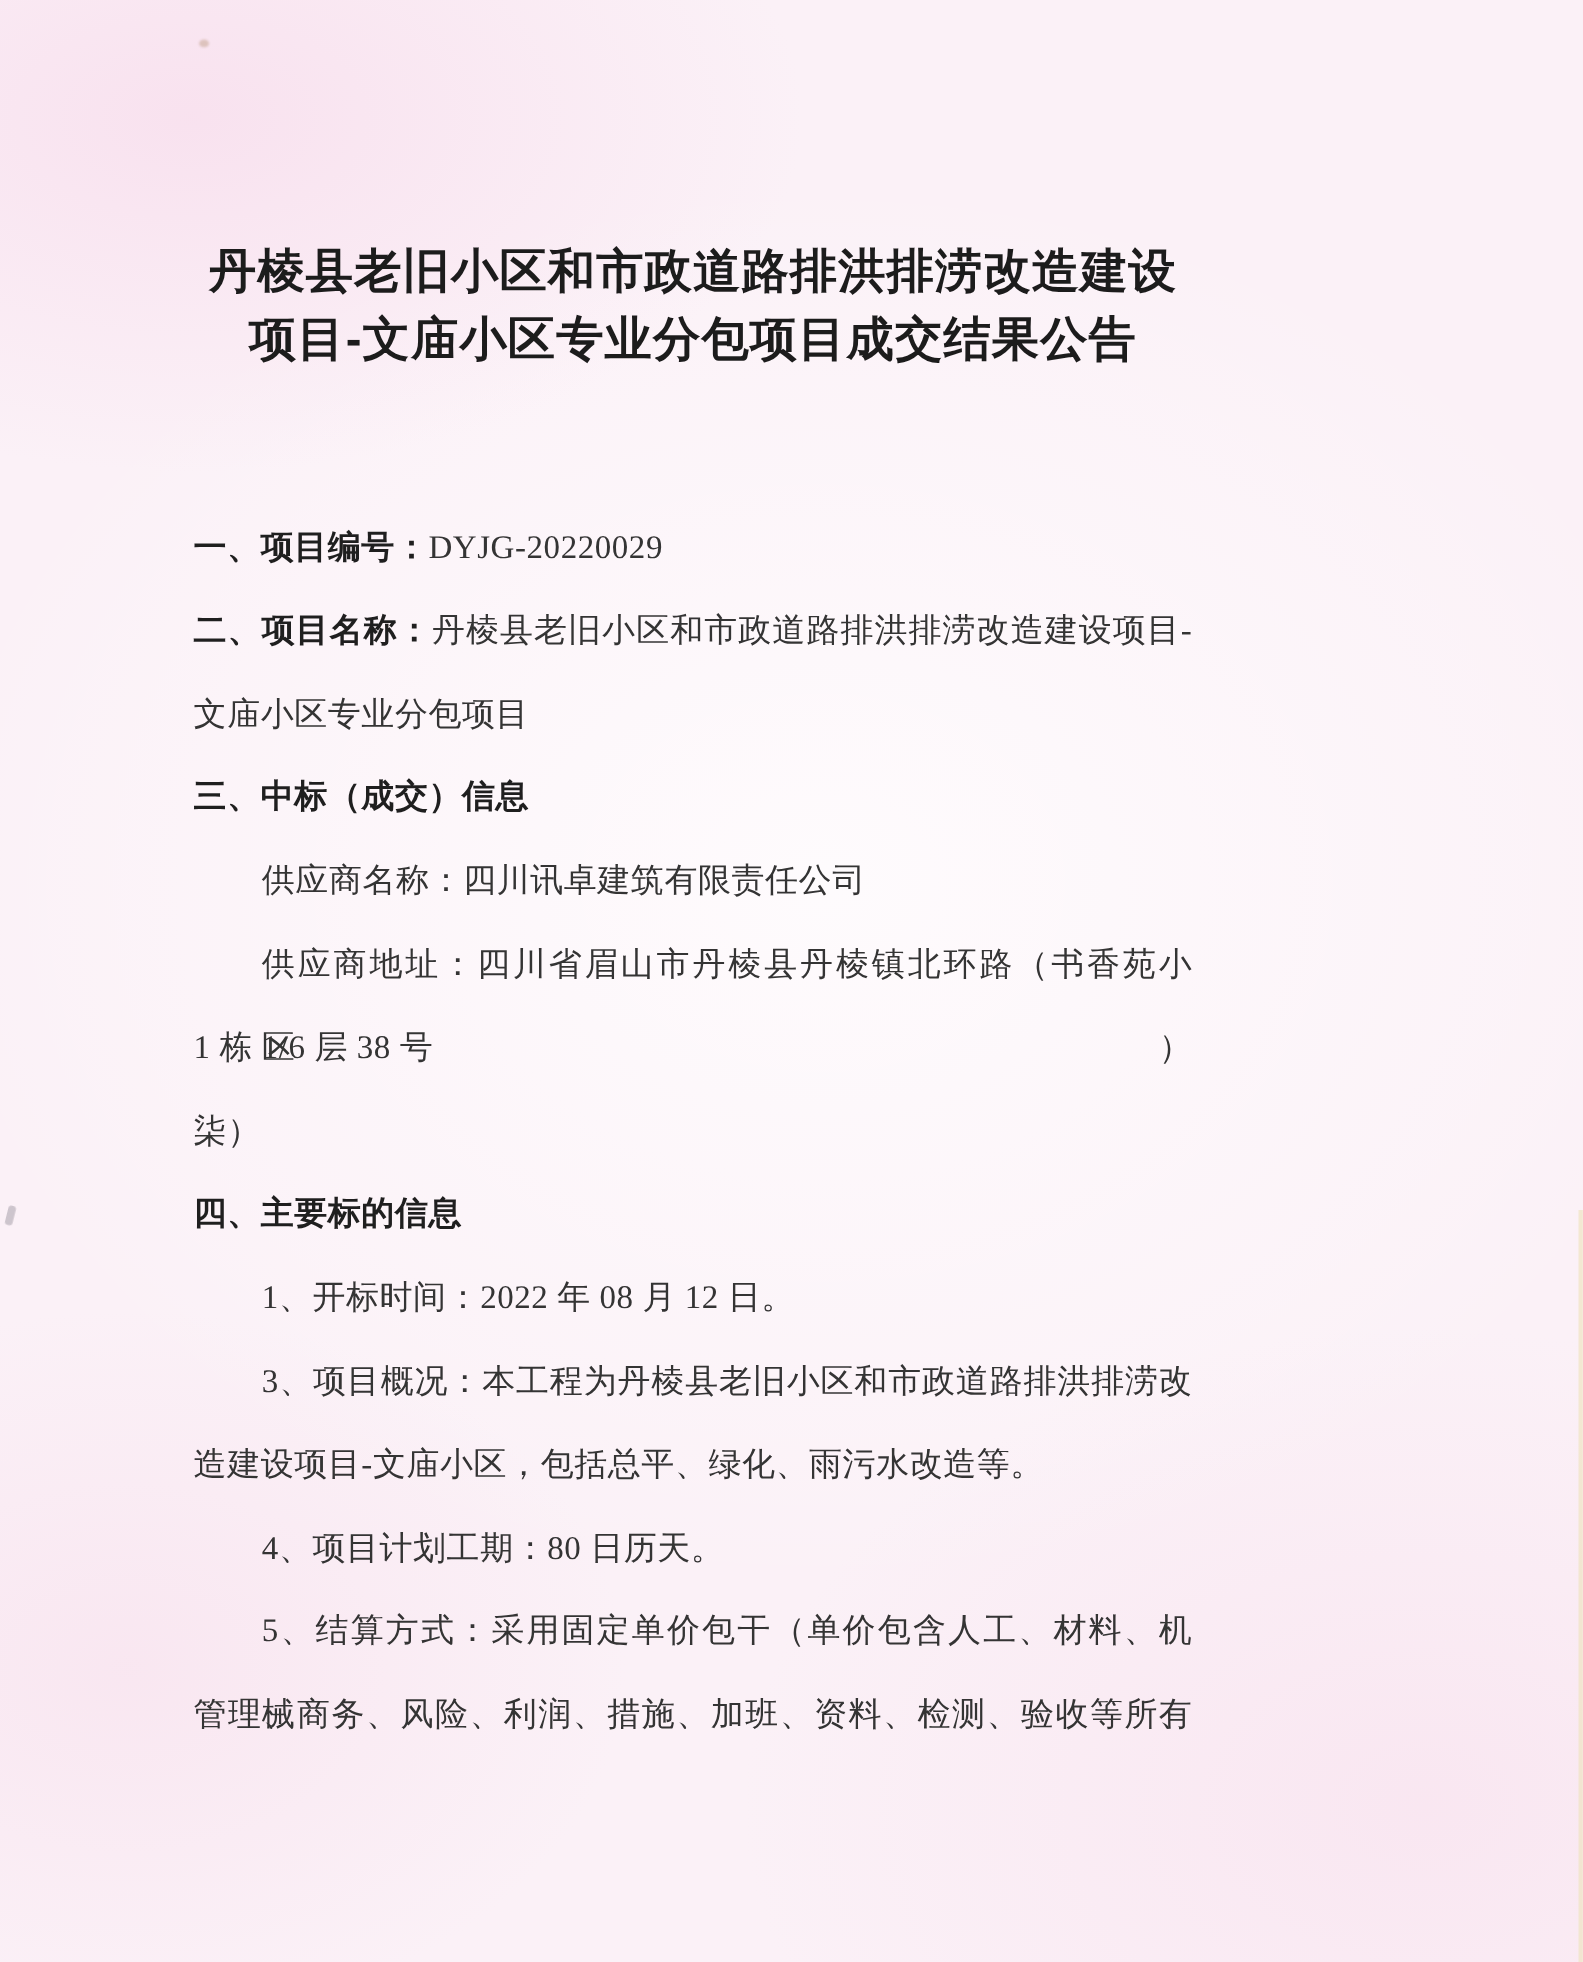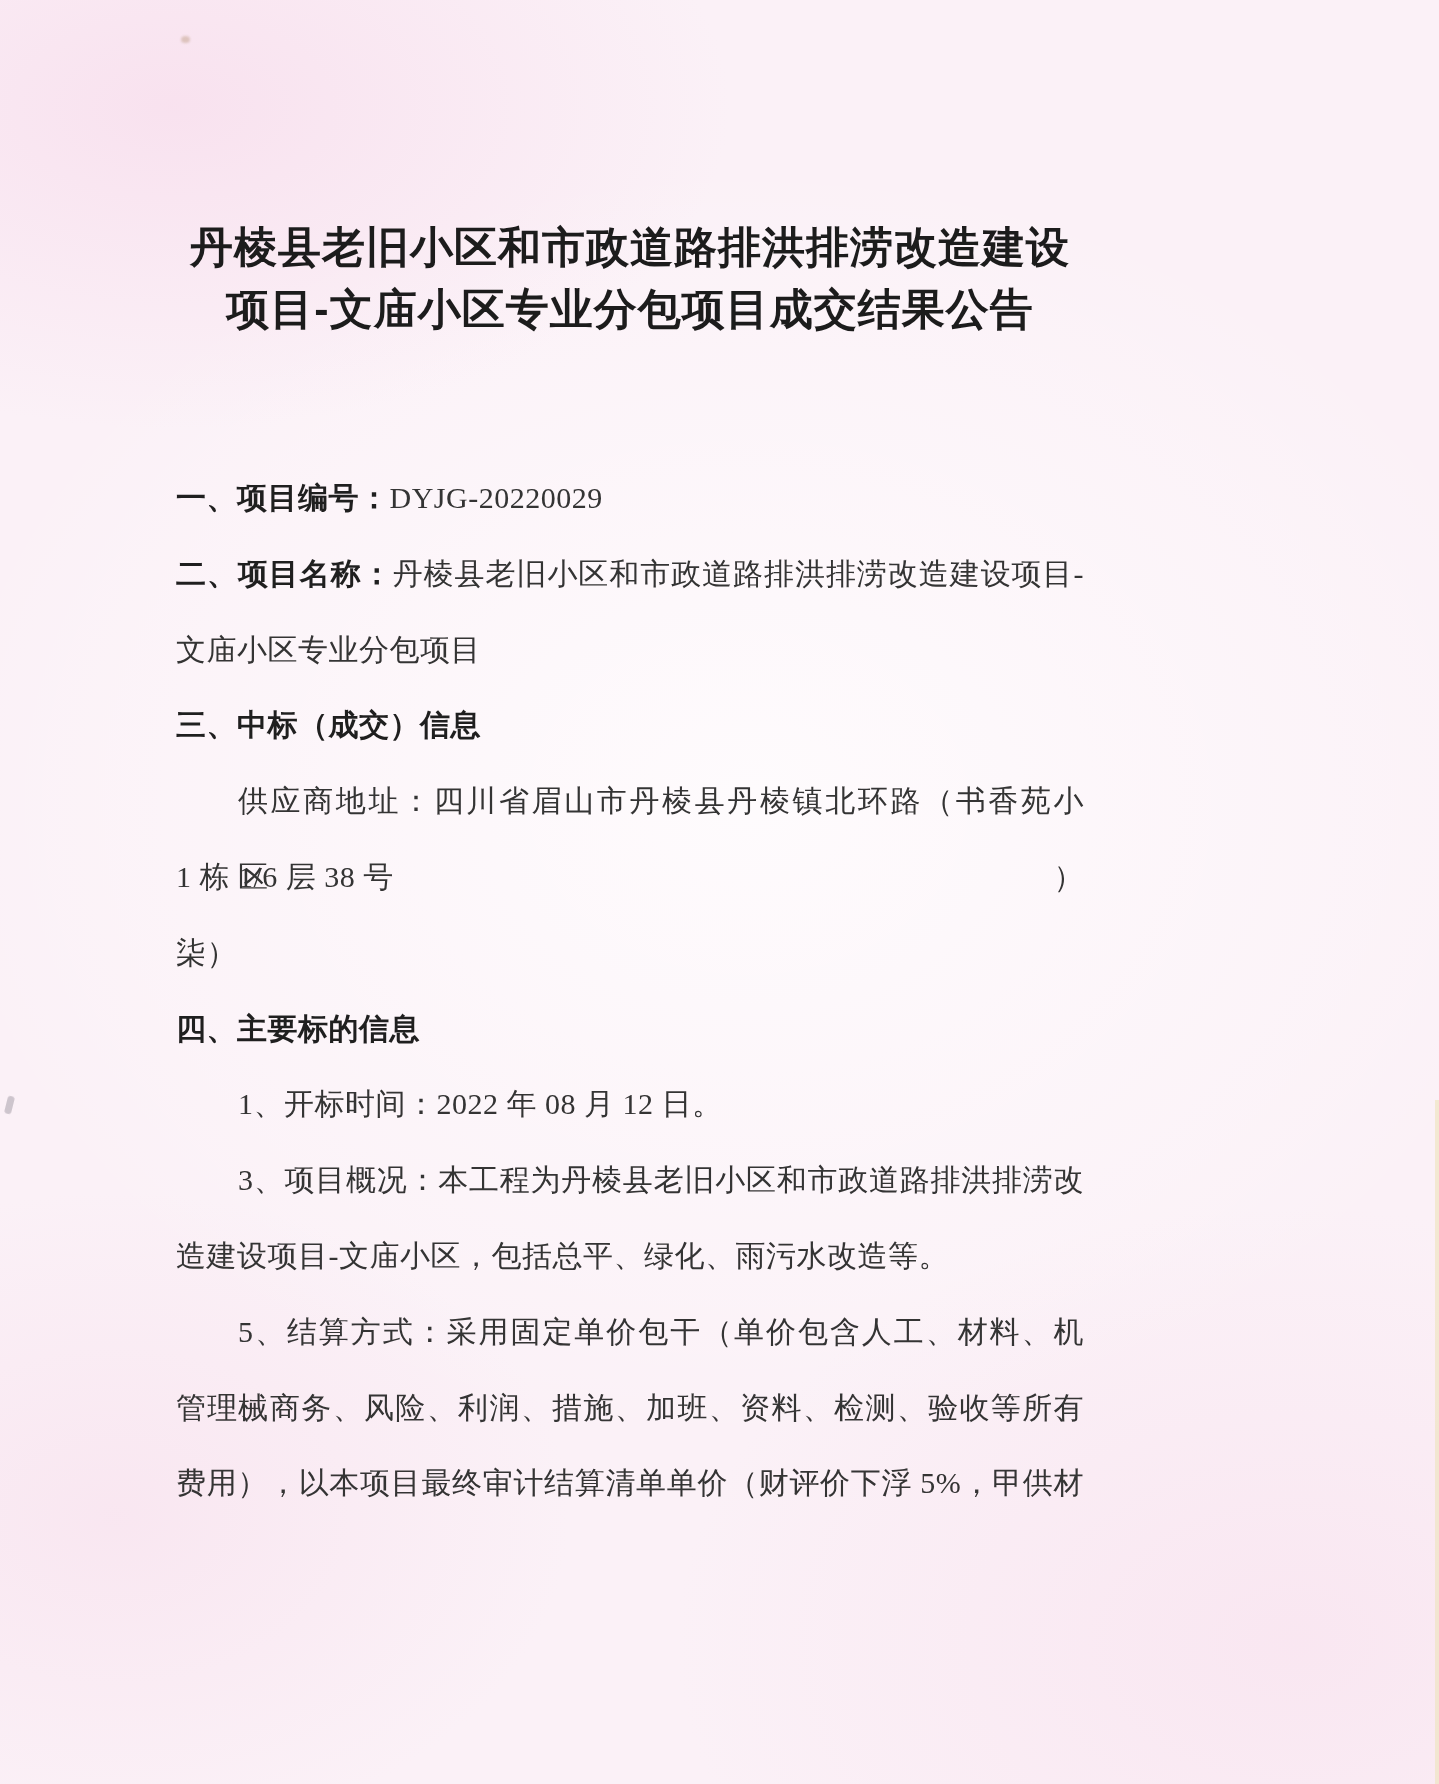--- a/index.html
+++ b/index.html
@@ -96,38 +96,39 @@
   <div class="body-text">
 
     <div class="ln"><span class="b">一、项目编号：</span><span>DYJG-20220029</span></div>
 
     <div class="ln j"><span class="b">二、项目名称：</span><span>丹棱县老旧小区和市政道路排洪排涝改造建设项目-</span></div>
 
     <div class="ln"><span>文庙小区专业分包项目</span></div>
 
     <div class="ln"><span class="b">三、中标（成交）信息</span></div>
 
+    <div class="ln ind"><span>供应商名称：四川讯卓建筑有限责任公司</span></div>
 
     <div class="ln ind j"><span>供应商地址：四川省眉山市丹棱县丹棱镇北环路（书香苑小区）</span></div>
 
     <div class="ln"><span>1 栋 1/6 层 38 号</span></div>
 
 
     <div class="ln"><span>柒）</span></div>
 
     <div class="ln"><span class="b">四、主要标的信息</span></div>
 
     <div class="ln ind"><span>1、开标时间：2022 年 08 月 12 日。</span></div>
 
 
     <div class="ln ind j"><span>3、项目概况：本工程为丹棱县老旧小区和市政道路排洪排涝改</span></div>
 
     <div class="ln"><span>造建设项目-文庙小区，包括总平、绿化、雨污水改造等。</span></div>
 
+    <div class="ln ind"><span>4、项目计划工期：80 日历天。</span></div>
 
     <div class="ln ind j"><span>5、结算方式：采用固定单价包干（单价包含人工、材料、机械、</span></div>
 
     <div class="ln j"><span>管理、商务、风险、利润、措施、加班、资料、检测、验收等所有</span></div>
 
-    <div class="ln j"><span>费用），以本项目最终审计结算清单单价（财评价下浮 5%，甲供材</span></div>
 
   </div>
 </div>
 
 </body></html>

